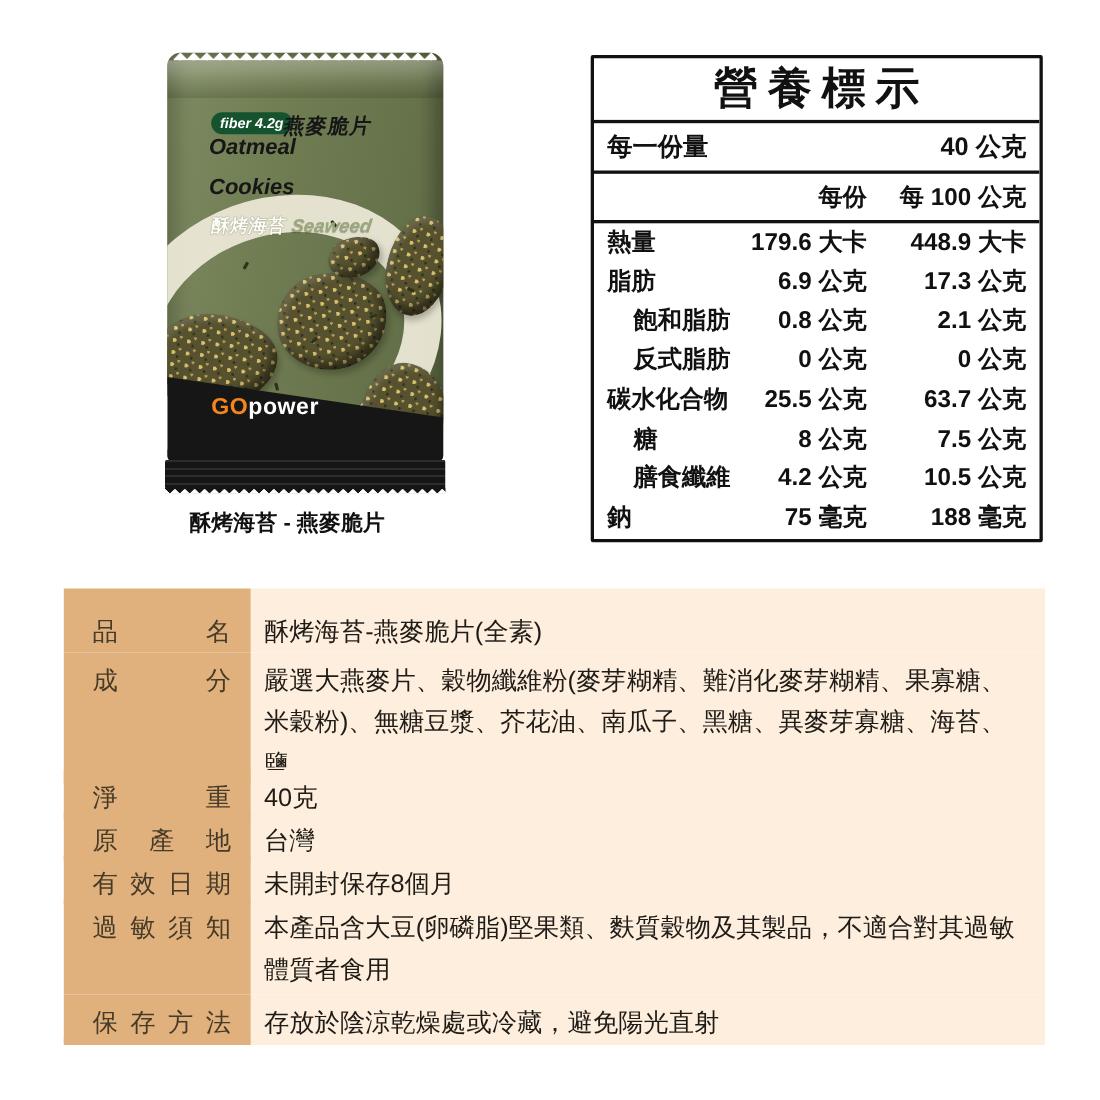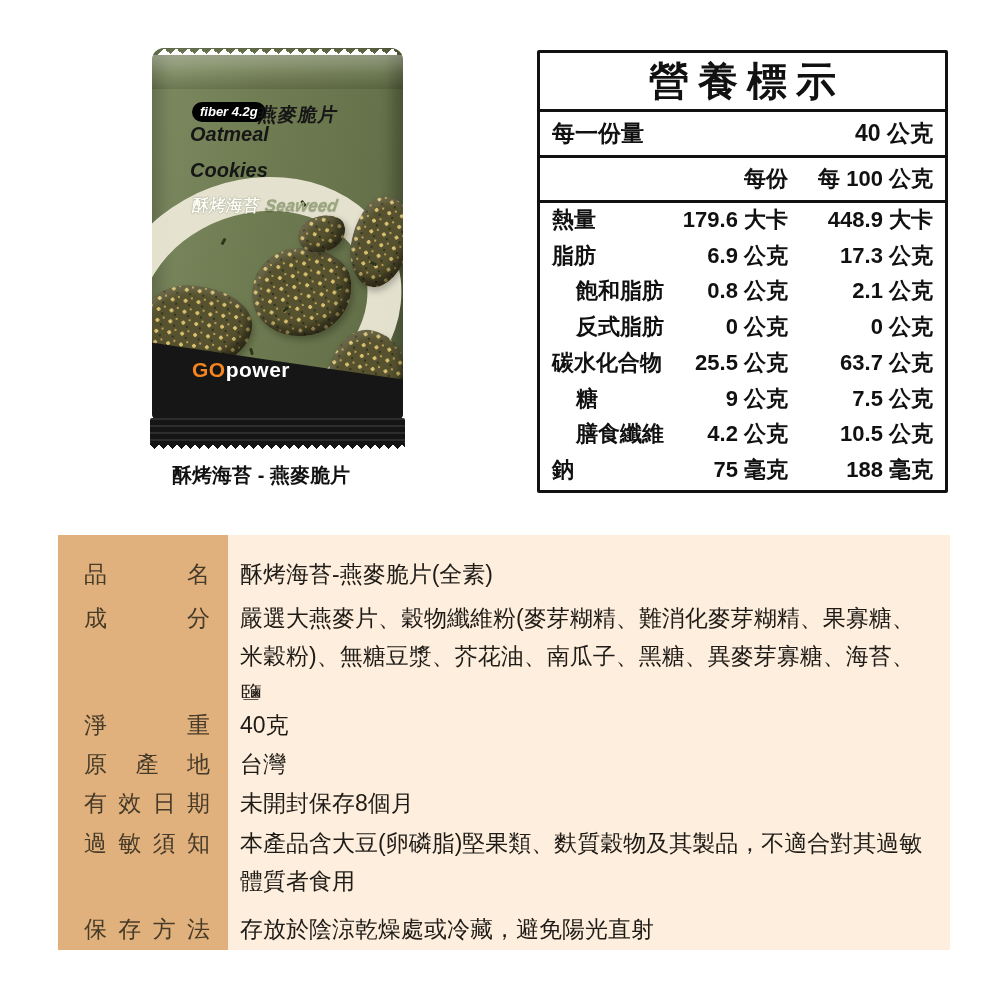--- a/index.html
+++ b/index.html
@@ -29,21 +29,21 @@
   .band { position:absolute; left:0; right:0; bottom:0; height:92px; background:#161616;
          clip-path:polygon(0 16%, 100% 56%, 100% 100%, 0 100%); }
   .brand { position:absolute; left:42px; top:316px; font-size:21px; font-weight:800; letter-spacing:.5px; }
   .brand .go { color:#f5861f; } .brand .power { color:#fff; }
   .seal { position:absolute; left:0; right:0; top:376px; height:26px; background:#151515;
          background-image:repeating-linear-gradient(to bottom, rgba(255,255,255,.10) 0 2px, transparent 2px 7px);
          border-radius:2px; }
   .seal-teeth { position:absolute; left:0; right:0; top:401px; height:6px;
          background:conic-gradient(from 315deg at 50% 100%, #151515 0 90deg, transparent 90deg) 0 0/9px 6px repeat-x; }
   .print { position:absolute; color:#161616; }
-  .fiber-pill { left:42px; top:60px; background:#000000; color:#fff; font-size:13px; font-weight:700;
+  .fiber-pill { left:42px; top:60px; background:#14532d; color:#fff; font-size:13px; font-weight:700;
          font-style:italic; padding:2px 8px 3px; border-radius:10px; }
   .type-cn { left:108px; top:60px; font-size:19px; font-weight:900; transform:skewX(-10deg); letter-spacing:1px; }
   .title-en { left:40px; font-size:20px; font-weight:900; font-style:italic; letter-spacing:0; line-height:1; }
   .t1 { top:82px; } .t2 { top:118px; }
   .flavor-line { left:42px; top:152px; font-size:17px; font-weight:900; transform:skewX(-8deg); }
   .flavor-cn { color:#fdfdf6; text-shadow:0 0 1px #4a543a; }
   .flavor-en { color:#9aa67c; font-style:italic; margin-left:5px; text-shadow:0 1px 1px rgba(0,0,0,.25); }
   .caption { position:absolute; left:115px; top:462px; width:292px; text-align:center;
          font-size:20px; font-weight:700; color:#111; }
 
@@ -149,21 +149,21 @@
         <span class="nv">0 公克</span>
         <span class="nv">0 公克</span>
       </div>
       <div class="nrow">
         <span class="nl">碳水化合物</span>
         <span class="nv">25.5 公克</span>
         <span class="nv">63.7 公克</span>
       </div>
       <div class="nrow indent">
         <span class="nl">糖</span>
-        <span class="nv">9 公克</span>
+        <span class="nv">8 公克</span>
         <span class="nv">7.5 公克</span>
       </div>
       <div class="nrow indent">
         <span class="nl">膳食纖維</span>
         <span class="nv">4.2 公克</span>
         <span class="nv">10.5 公克</span>
       </div>
       <div class="nrow">
         <span class="nl">鈉</span>
         <span class="nv">75 毫克</span>

